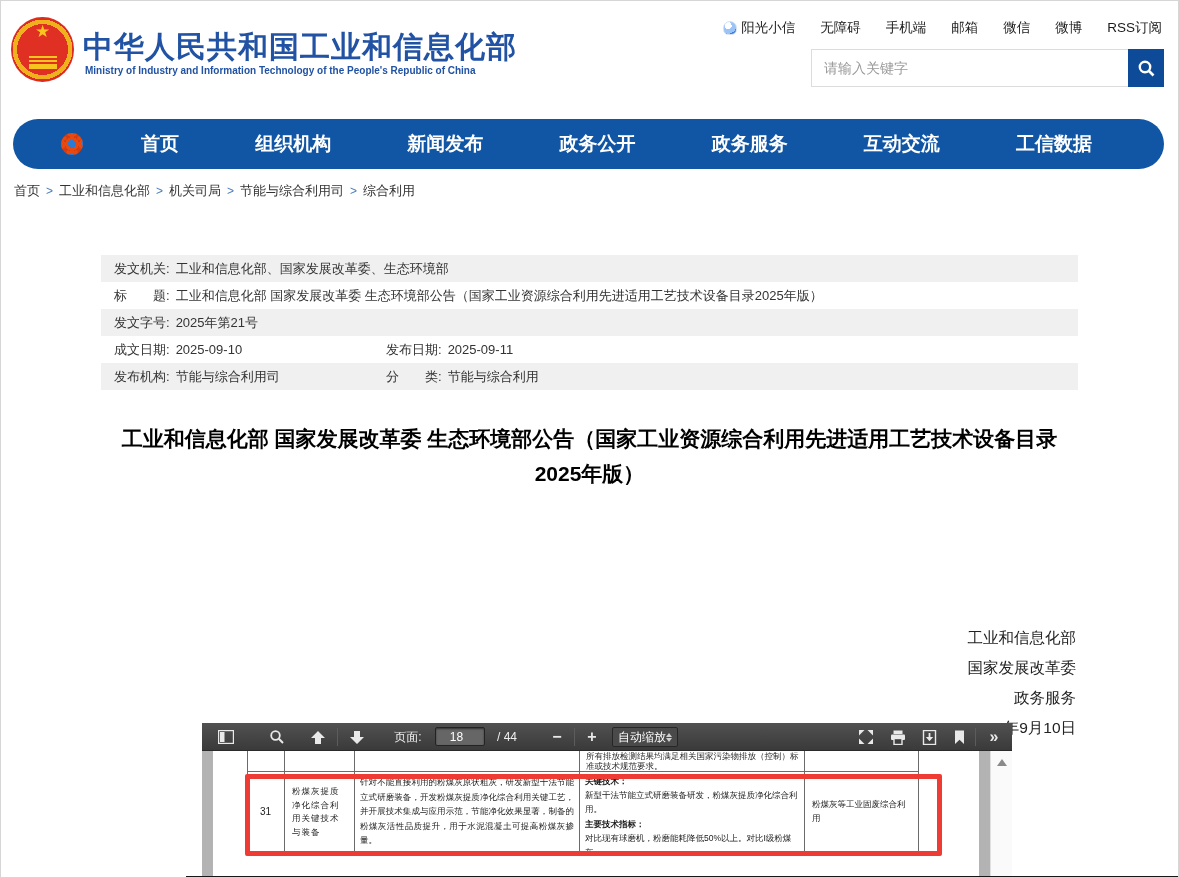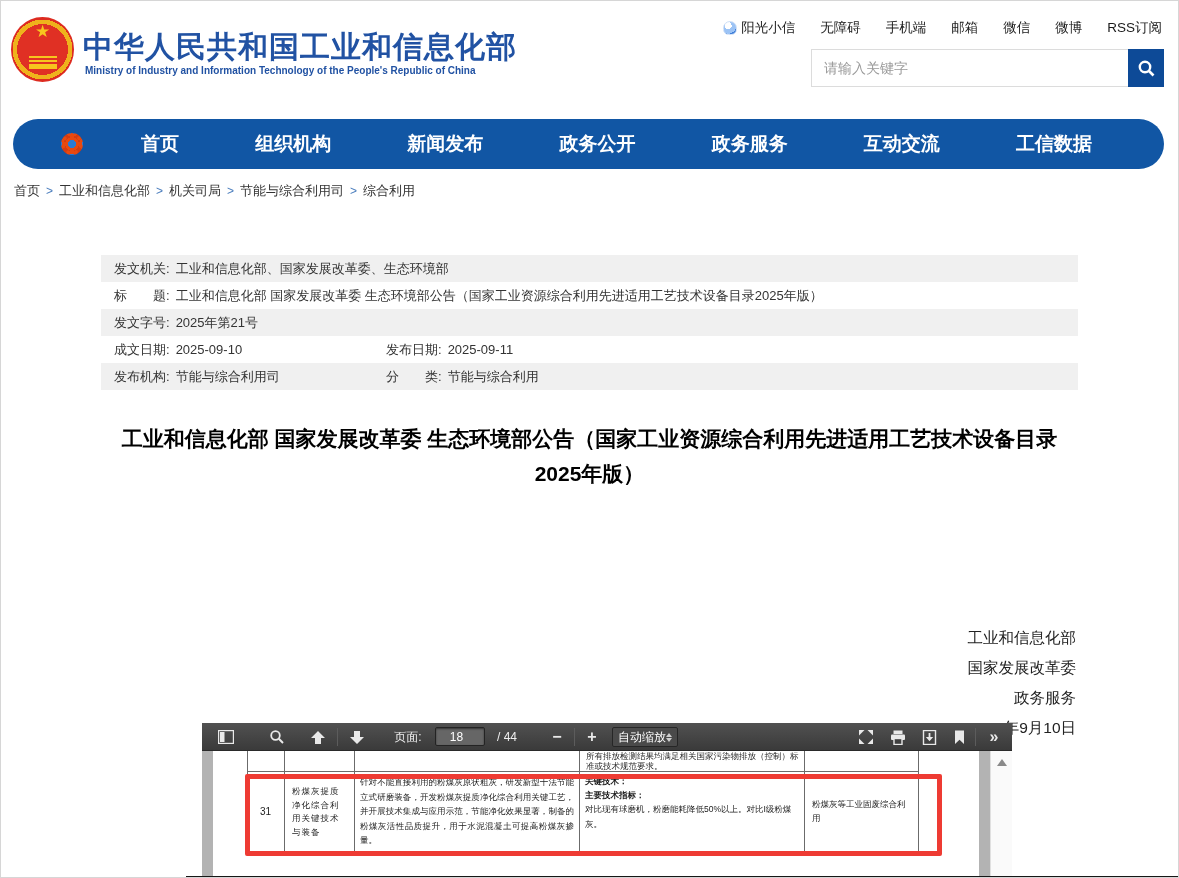--- a/index.html
+++ b/index.html
@@ -283,20 +283,21 @@
           <span class="vline" style="left:671px;"></span>
           <span class="hline" style="top:20px;"></span>
           <span class="hline" style="top:100px;"></span>
 
           <div class="cell c-prev">所有排放检测结果均满足相关国家污染物排放（控制）标准或技术规范要求。</div>
           <div class="cell c-no">31</div>
           <div class="cell c-name">粉煤灰提质净化综合利用关键技术与装备</div>
           <div class="cell c-desc">针对不能直接利用的粉煤灰原状粗灰，研发新型干法节能立式研磨装备，开发粉煤灰提质净化综合利用关键工艺，并开展技术集成与应用示范，节能净化效果显著，制备的粉煤灰活性品质提升，用于水泥混凝土可提高粉煤灰掺量。</div>
           <div class="cell c-tech">
             <div class="b">关键技术：</div>
+            <div>新型干法节能立式研磨装备研发，粉煤灰提质净化综合利用。</div>
             <div class="b">主要技术指标：</div>
             <div>对比现有球磨机，粉磨能耗降低50%以上。对比I级粉煤灰。</div>
           </div>
           <div class="cell c-app">粉煤灰等工业固废综合利用</div>
         </div>
         <div class="highlight-box"></div>
       </div>
       <div class="pdf-scrollbar">
         <span class="scroll-up"></span>
       </div>

